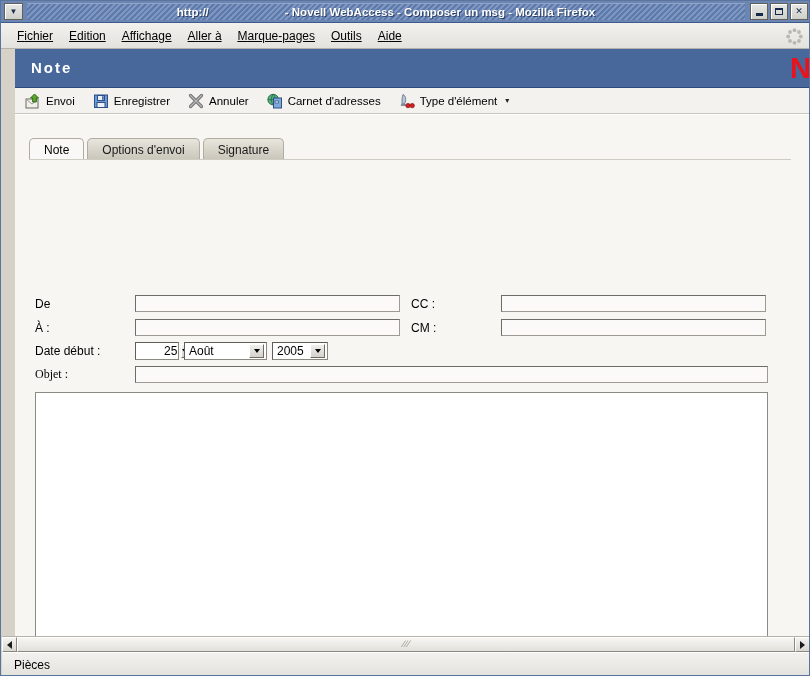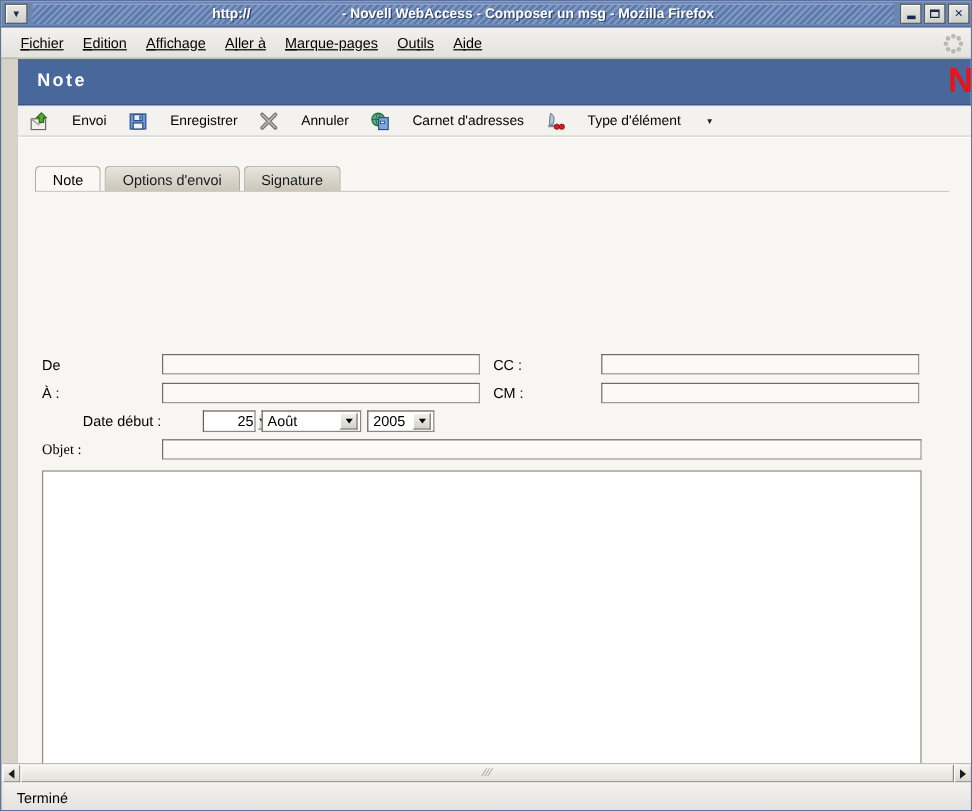--- a/index.html
+++ b/index.html
@@ -155,21 +155,21 @@
     height: 25px;
     background: #f3f2ef;
     border-bottom: 1px solid #c8c5bd;
     display: flex;
     align-items: center;
     padding-left: 10px;
   }
   .tbitem {
     display: flex;
     align-items: center;
-    gap: 19px;
+    gap: 5px;
     margin-right: 18px;
     font-size: 11.5px;
     color: #000000;
     cursor: pointer;
     white-space: nowrap;
   }
   .tbicon { width: 16px; height: 16px; display:block; flex: 0 0 16px;}
   .caret { font-size: 8px; margin-left: 3px; color:#222; }
 
   
@@ -491,21 +491,21 @@
         <div class="frow" style="left:20px; top:154px;">
           <span class="flabel" style="width:100px;">À :</span>
           <input class="finput" style="width: 265px;" value="">
         </div>
         <div class="frow" style="left:396px; top:154px;">
           <span class="flabel" style="width:90px;">CM :</span>
           <input class="finput" style="width: 265px;" value="">
         </div>
 
         <div class="frow" style="left:20px; top:177px;">
-          <span class="flabel" style="width:100px;margin-left:34px;">Date début :</span>
+          <span class="flabel" style="width:100px;">Date début :</span>
           <span class="fsel" style="width:44px;padding-left:28px;">
             <span class="selval">25</span>
             <span class="arrowbox">
                 <i></i>
               </span>
           </span>
           <span class="fsel" style="width:83px; margin-left:5px;">
             <span class="selval">Août</span>
             <span class="arrowbox">
                 <i></i>
@@ -536,16 +536,16 @@
       </div>
     <div class="sthumb">
       <span class="grip">///</span>
     </div>
     <div class="sbtn">
         <i class="right"></i>
       </div>
   </div>
 
   <div class="statusbar">
-    <span>Terminé</span>
+    <span>Pièces</span>
   </div>
 
 </div>
 
 </body></html>

